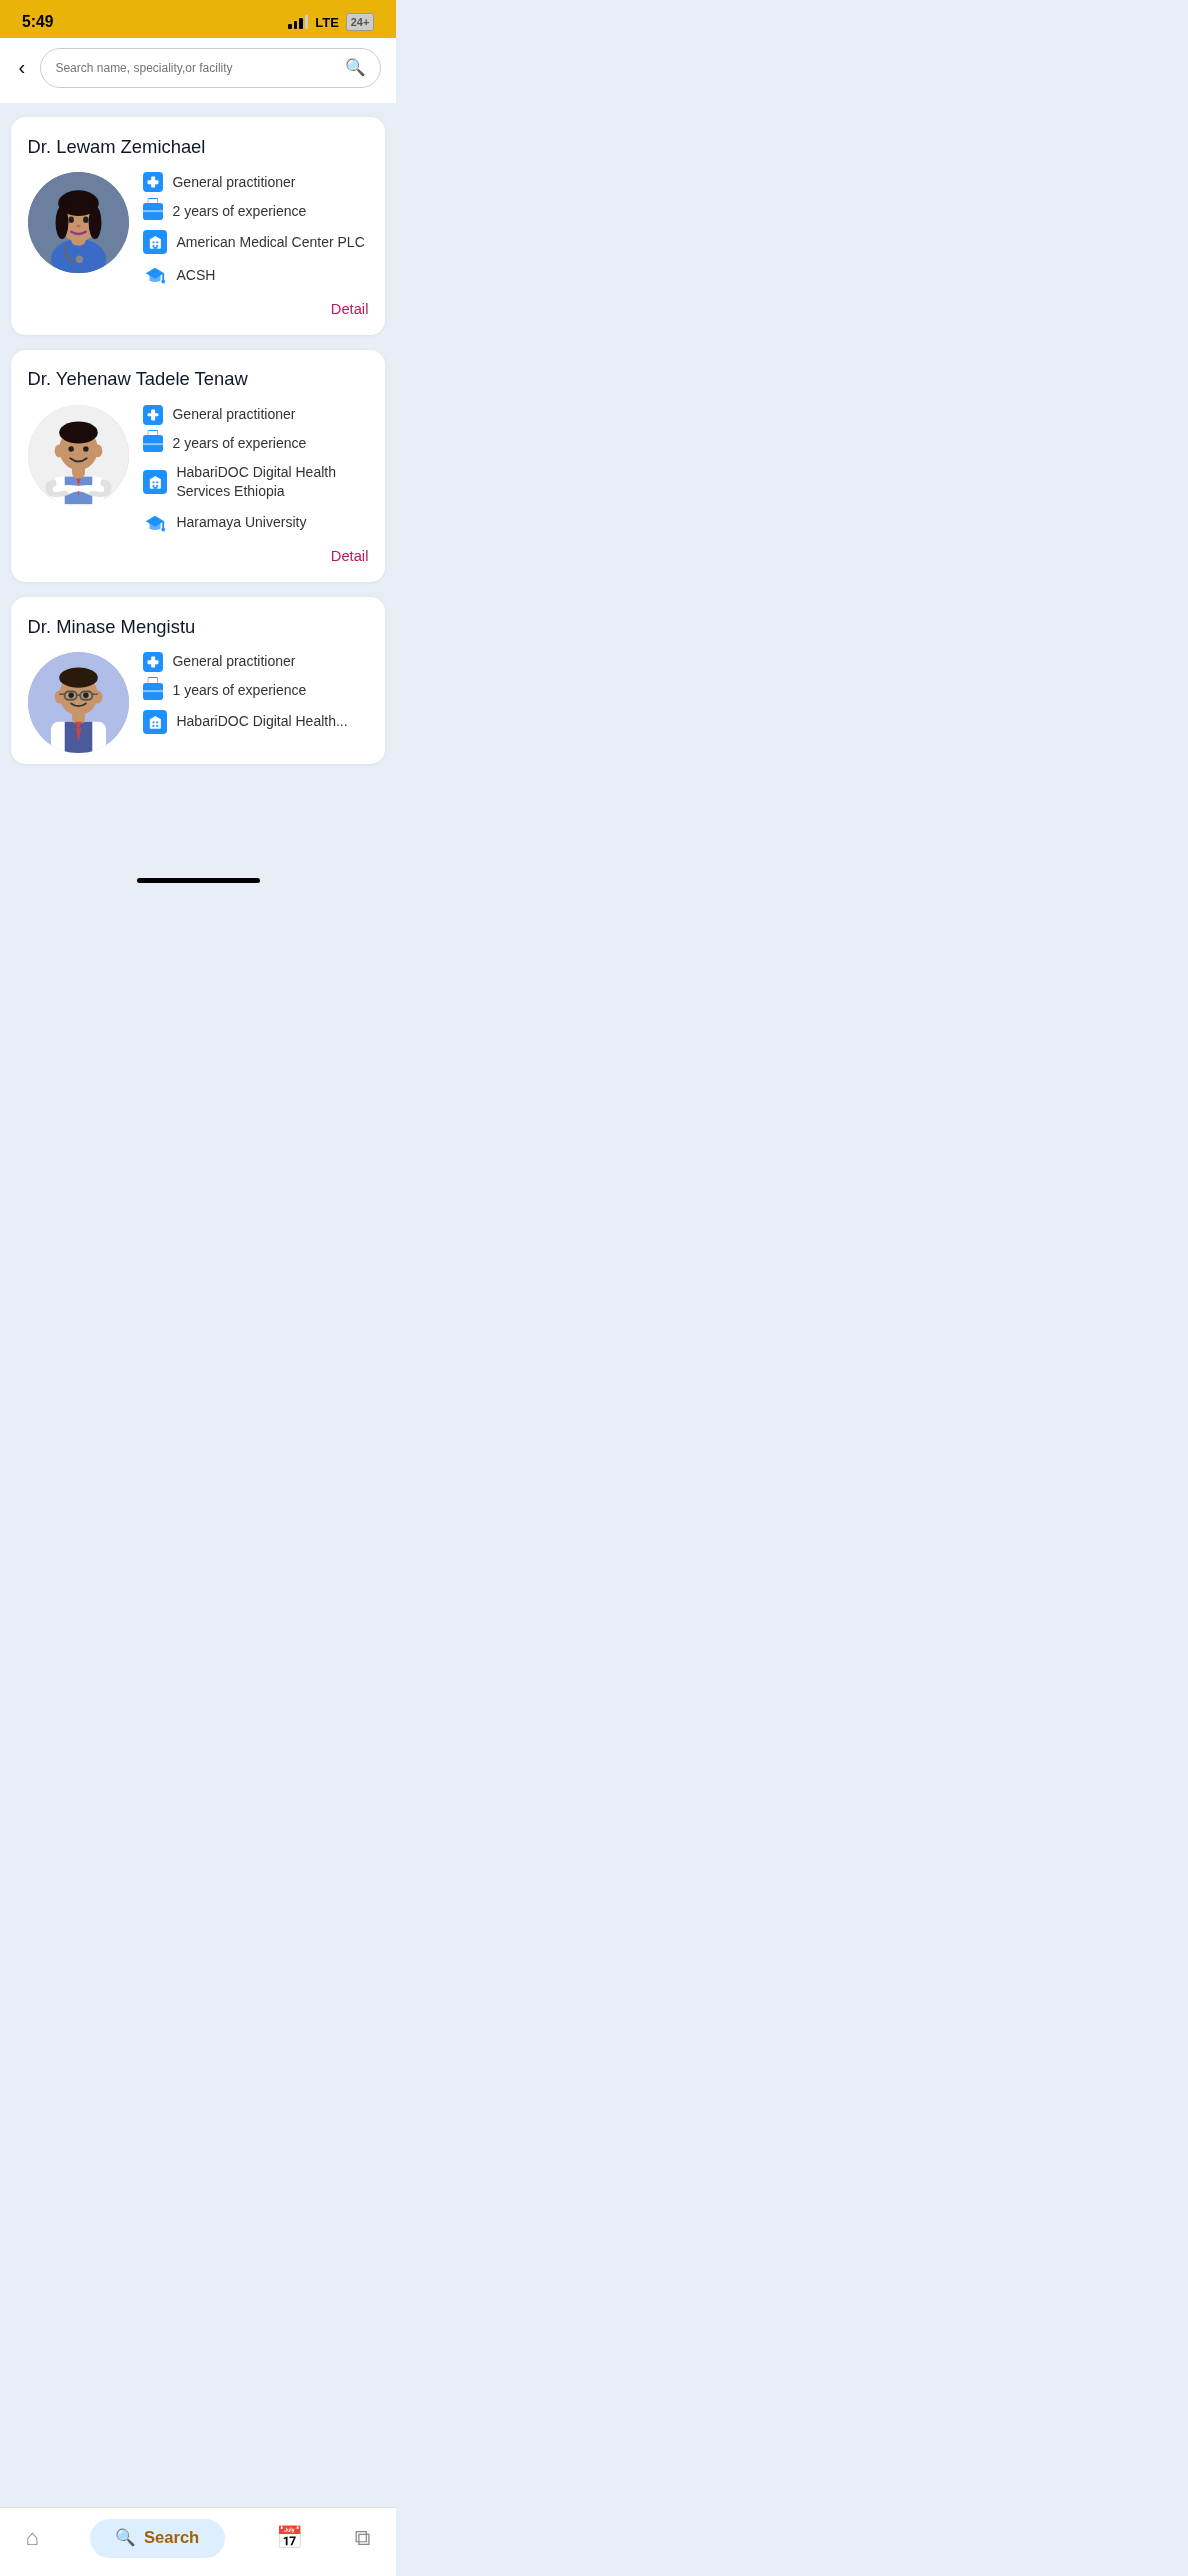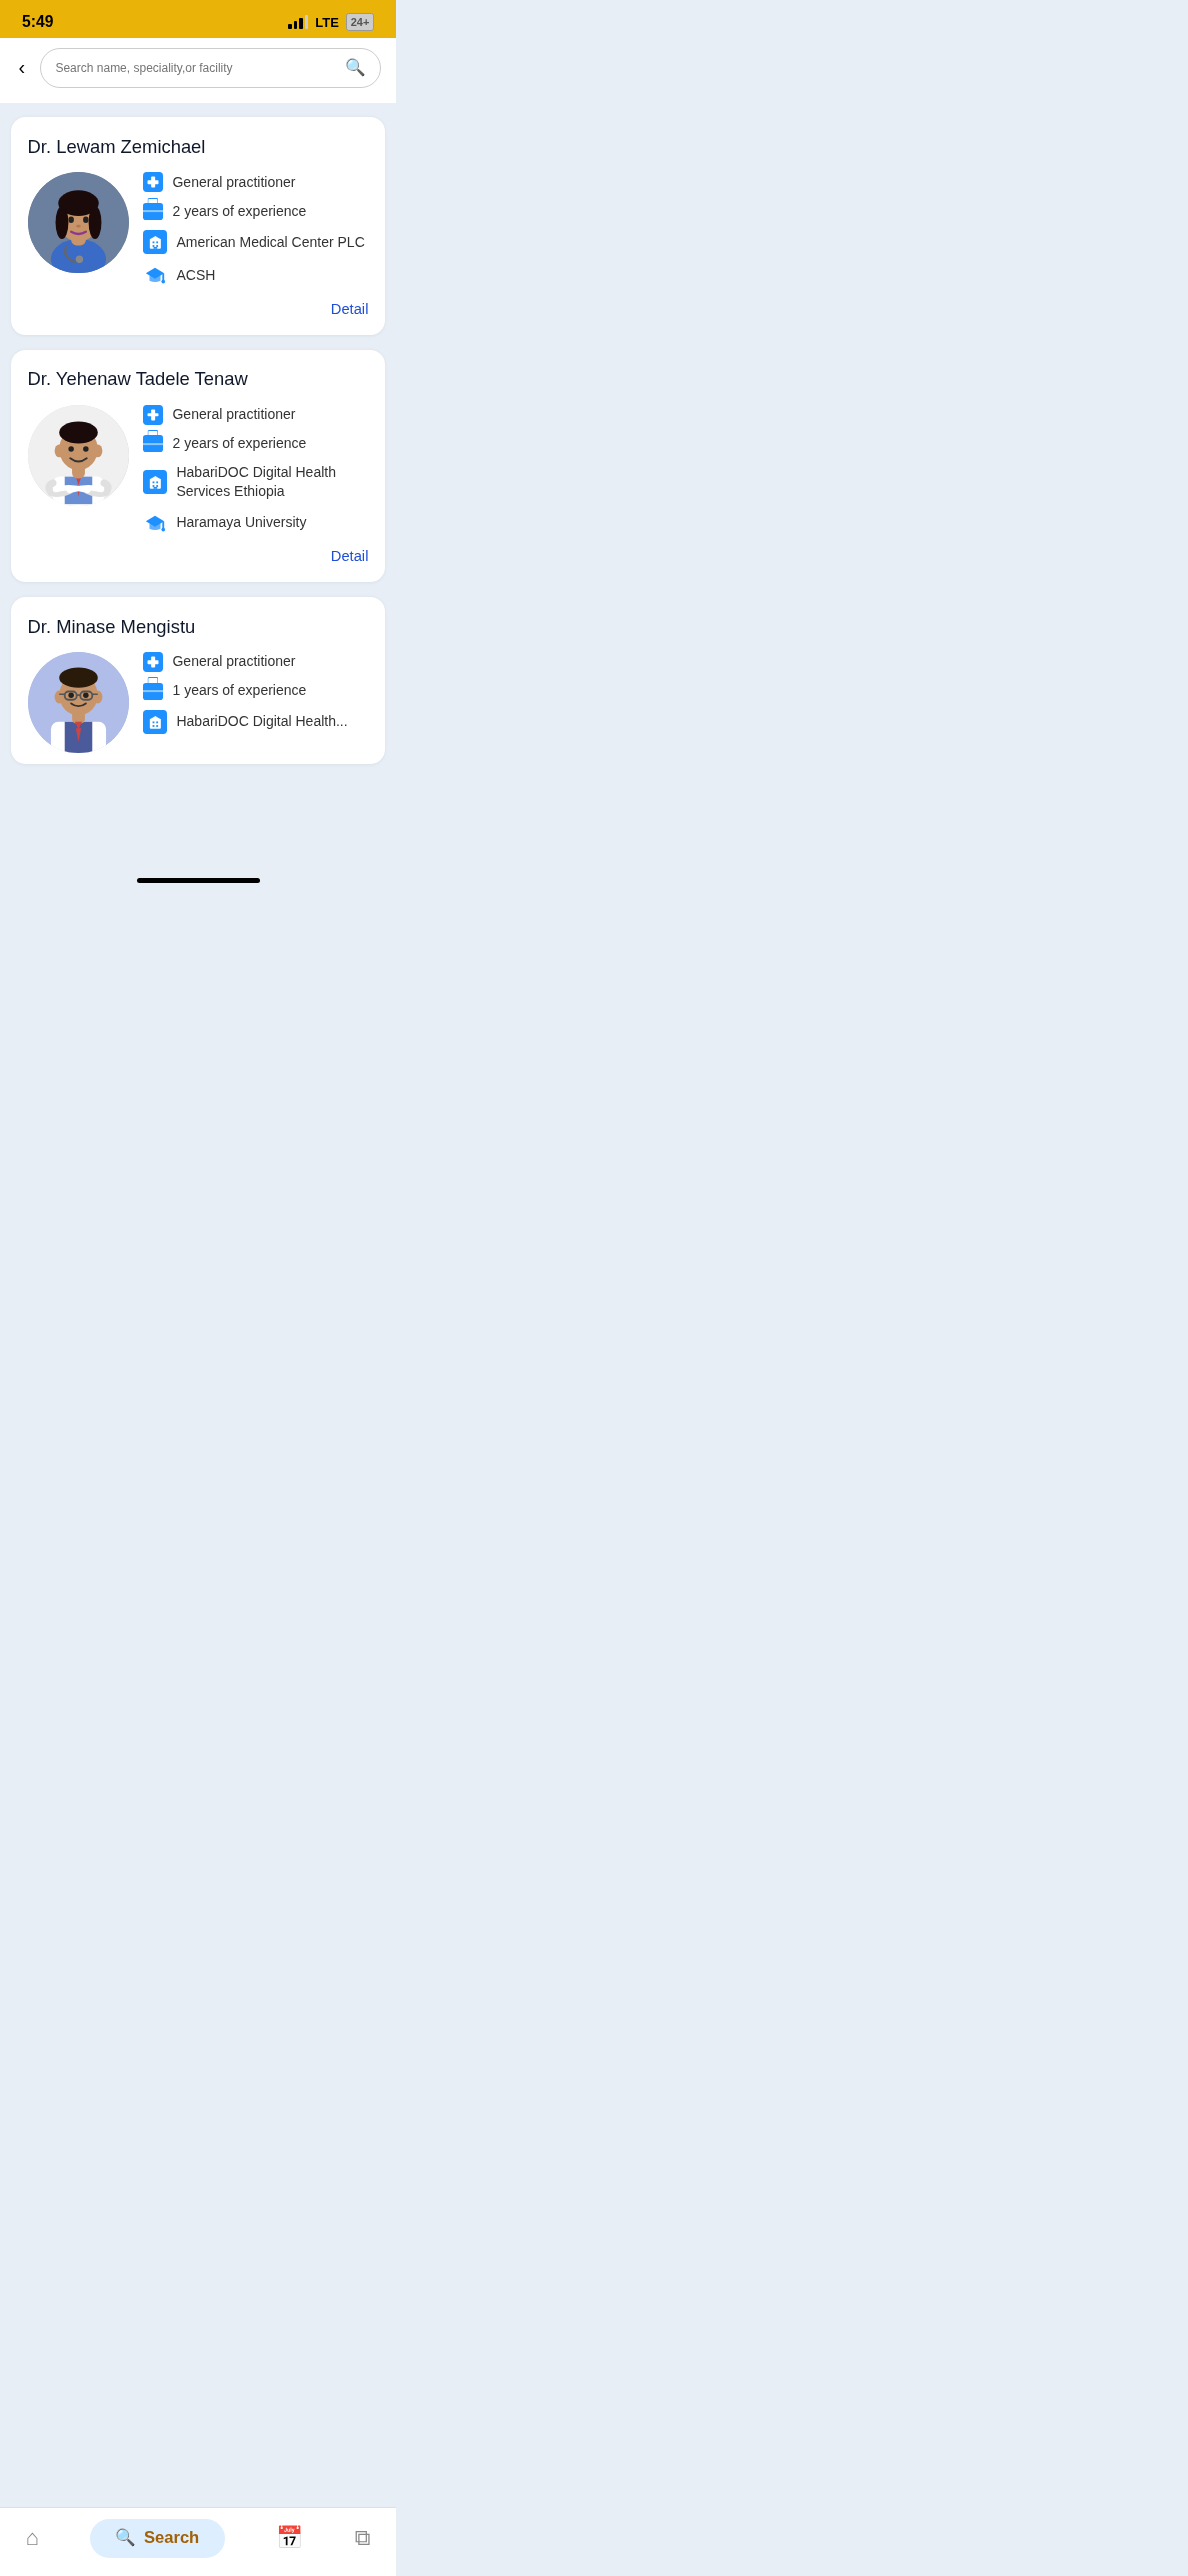--- a/index.html
+++ b/index.html
@@ -153,21 +153,21 @@
       font-size: 14px;
       color: #333;
       line-height: 1.4;
     }
     .card-footer {
       display: flex;
       justify-content: flex-end;
       margin-top: 13px;
     }
     .detail-btn {
-      color: #1d4ed8;
+      color: #be185d;
       font-size: 14.7px;
       font-weight: 500;
       cursor: pointer;
     }
 
     
     .avatar-svg {
       width: 100%;
       height: 100%;
     }

